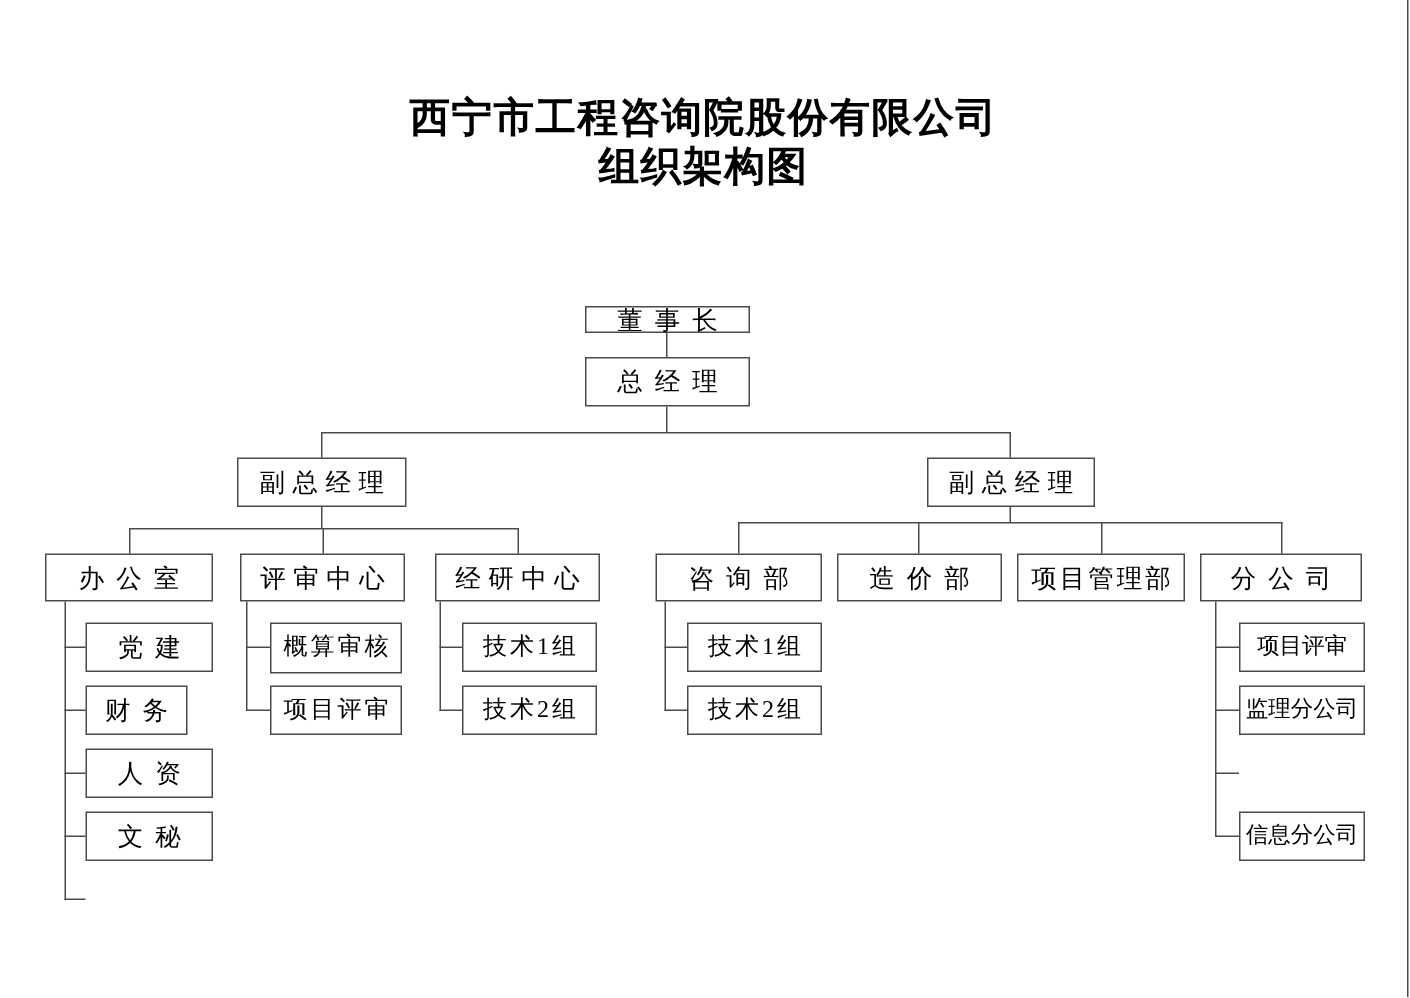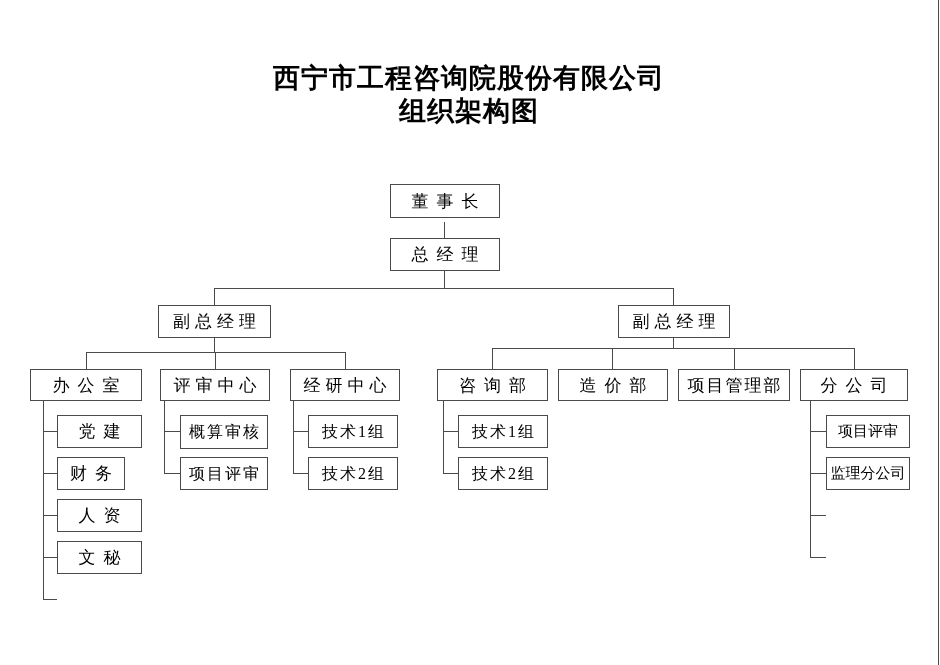--- a/index.html
+++ b/index.html
@@ -27,21 +27,21 @@
 </head>
 <body>
 
 <div id="page">
 
   <div class="title">
     <div>西宁市工程咨询院股份有限公司</div>
     <div>组织架构图</div>
   </div>
 
-  <div class="box ls8" style="left:390px;top:184px;width:110px;height:34px">董事长</div>
+  <div class="box ls8" style="left:390px;top:204px;width:110px;height:18px">董事长</div>
   <div class="box ls8" style="left:390px;top:238px;width:110px;height:33px">总经理</div>
   <div class="box ls5" style="left:158px;top:305px;width:113px;height:33px">副总经理</div>
   <div class="box ls5" style="left:618px;top:305px;width:112px;height:33px">副总经理</div>
 
   <div class="box ls8" style="left:30px;top:369px;width:112px;height:32px">办公室</div>
   <div class="box ls5" style="left:160px;top:369px;width:110px;height:32px">评审中心</div>
   <div class="box ls5" style="left:290px;top:369px;width:110px;height:32px">经研中心</div>
 
   <div class="box ls8" style="left:437px;top:369px;width:111px;height:32px">咨询部</div>
   <div class="box ls2" style="left:678px;top:369px;width:112px;height:32px">项目管理部</div>
@@ -57,20 +57,21 @@
   <div class="box f16 ls2" style="left:180px;top:457px;width:88px;height:33px">项目评审</div>
 
   <div class="box f16 ls2" style="left:308px;top:415px;width:90px;height:33px">技术1组</div>
   <div class="box f16 ls2" style="left:308px;top:457px;width:90px;height:33px">技术2组</div>
 
   <div class="box f16 ls2" style="left:458px;top:415px;width:90px;height:33px">技术1组</div>
   <div class="box f16 ls2" style="left:458px;top:457px;width:90px;height:33px">技术2组</div>
 
   <div class="box f15" style="left:826px;top:415px;width:84px;height:33px">项目评审</div>
   <div class="box f15" style="left:826px;top:457px;width:84px;height:33px">监理分公司</div>
+  <div class="box f15" style="left:826px;top:541px;width:84px;height:33px">信息分公司</div>
 
   <div class="ln" style="left:444px;top:222px;width:1px;height:16px"></div>
   <div class="ln" style="left:444px;top:271px;width:1px;height:17px"></div>
   <div class="ln" style="left:214px;top:288px;width:460px;height:1px"></div>
   <div class="ln" style="left:214px;top:288px;width:1px;height:17px"></div>
   <div class="ln" style="left:673px;top:288px;width:1px;height:17px"></div>
 
   <div class="ln" style="left:214px;top:338px;width:1px;height:14px"></div>
   <div class="ln" style="left:86px;top:352px;width:260px;height:1px"></div>
   <div class="ln" style="left:86px;top:352px;width:1px;height:17px"></div>

